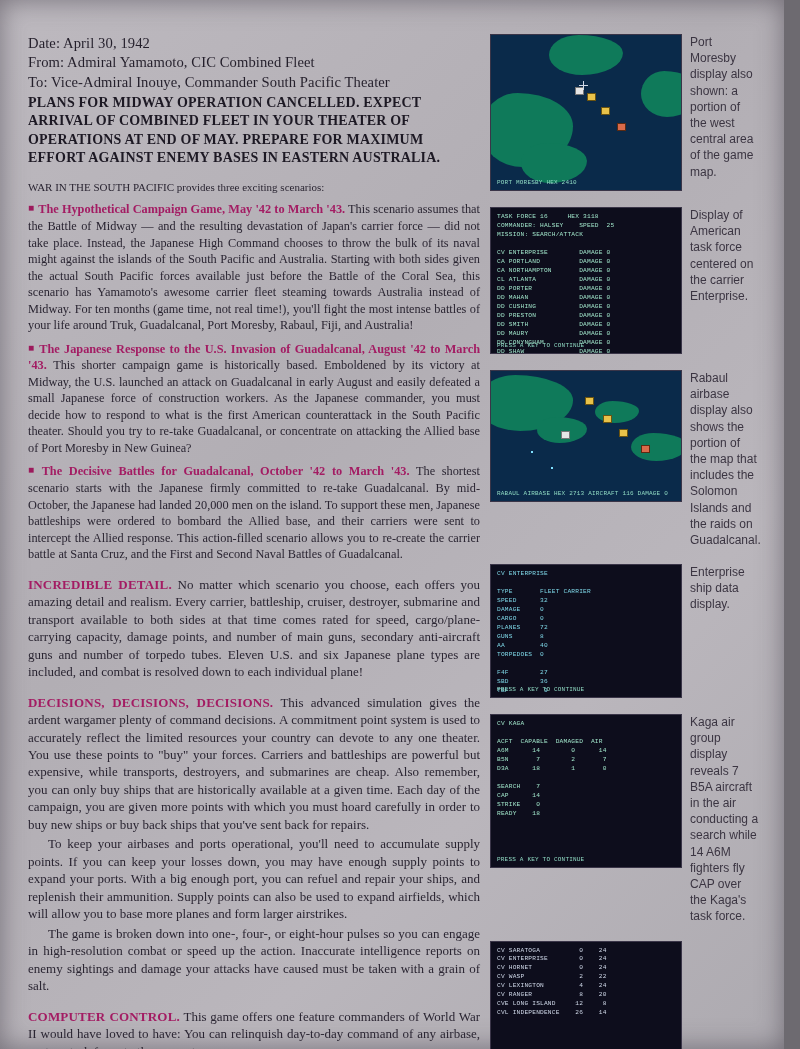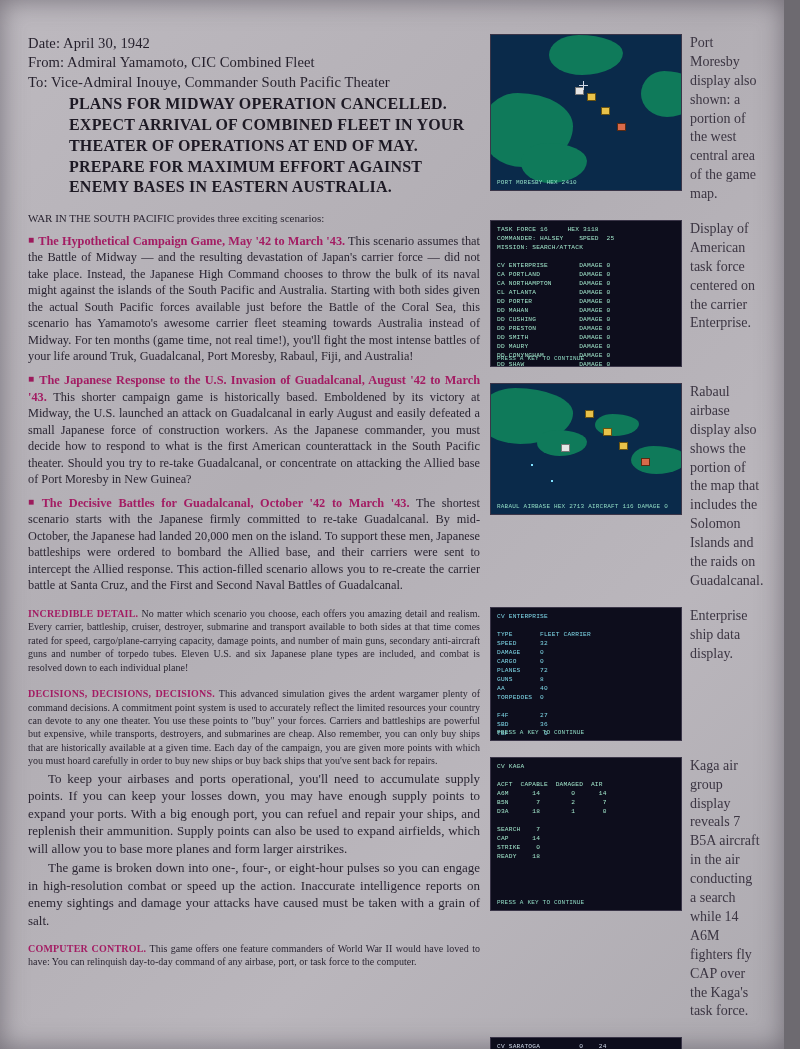--- a/index.html
+++ b/index.html
@@ -5,35 +5,35 @@
   html,body{margin:0;padding:0;background:#6d6a70;}
   body{width:800px;height:1049px;overflow:hidden;font-family:"Liberation Serif",serif;}
   .page{position:relative;width:784px;height:1049px;background:#b8b4ba;
         background-image:linear-gradient(135deg,#bdb9bf 0%,#b2aeb4 40%,#bab6bc 70%,#adaab0 100%);}
   .edge{position:absolute;inset:0;box-shadow:inset 0 0 26px rgba(60,55,65,.55);pointer-events:none;}
   .left{position:absolute;left:28px;top:34px;width:452px;}
   .right{position:absolute;left:490px;top:34px;width:282px;}
 
   
   .hdr-line{font-size:14.6px;color:#241f2b;line-height:1.33;letter-spacing:.1px;}
-  .hdr-bold{font-size:16px;font-weight:bold;color:#1d1924;line-height:1.3;letter-spacing:.2px;margin-left:41px;}
+  .hdr-bold{font-size:14px;font-weight:bold;color:#1d1924;line-height:1.3;letter-spacing:.2px;}
 
   
   .intro{margin-top:13px;font-size:11px;color:#2a2532;line-height:1.32;}
   .sc{margin-top:7px;font-size:12.3px;color:#2a2532;line-height:1.345;text-align:justify;}
   .sc .bullet{color:#9c1a5c;font-size:10px;vertical-align:2px;margin-right:4px;}
   .sc .title{color:#a31c63;font-weight:bold;}
-  .sect{margin-top:13px;font-size:10px;color:#2a2532;line-height:1.345;text-align:justify;}
+  .sect{margin-top:13px;font-size:13px;color:#2a2532;line-height:1.345;text-align:justify;}
   .sect .lead{color:#a31c63;font-weight:bold;letter-spacing:.2px;}
   .para{margin-top:2px;font-size:13px;color:#2a2532;line-height:1.345;text-align:justify;text-indent:20px;}
 
   
   .shotrow{display:flex;margin-bottom:16px;}
   .shot{background:#0d0d1c;border:1px solid #3a3548;position:relative;overflow:hidden;}
-  .cap{width:70px;margin-left:8px;font-size:14px;line-height:1.35;color:#3b3542;font-family:Liberation Serif, serif;}
+  .cap{width:70px;margin-left:8px;font-size:12px;line-height:1.35;color:#3b3542;font-family:Liberation Sans, sans-serif;}
 
   
   .scr{position:absolute;left:6px;top:5px;right:4px;font-family:"Liberation Mono",monospace;
        font-size:6.2px;line-height:1.45;color:#9fe3c8;white-space:pre;letter-spacing:.2px;}
   .scr.cy{color:#7fd8e8;}
   .scr.wh{color:#cfd8e8;}
   .bottombar{position:absolute;left:6px;bottom:4px;font-family:"Liberation Mono",monospace;
              font-size:6px;color:#8fd9c2;letter-spacing:.2px;}
 
   

